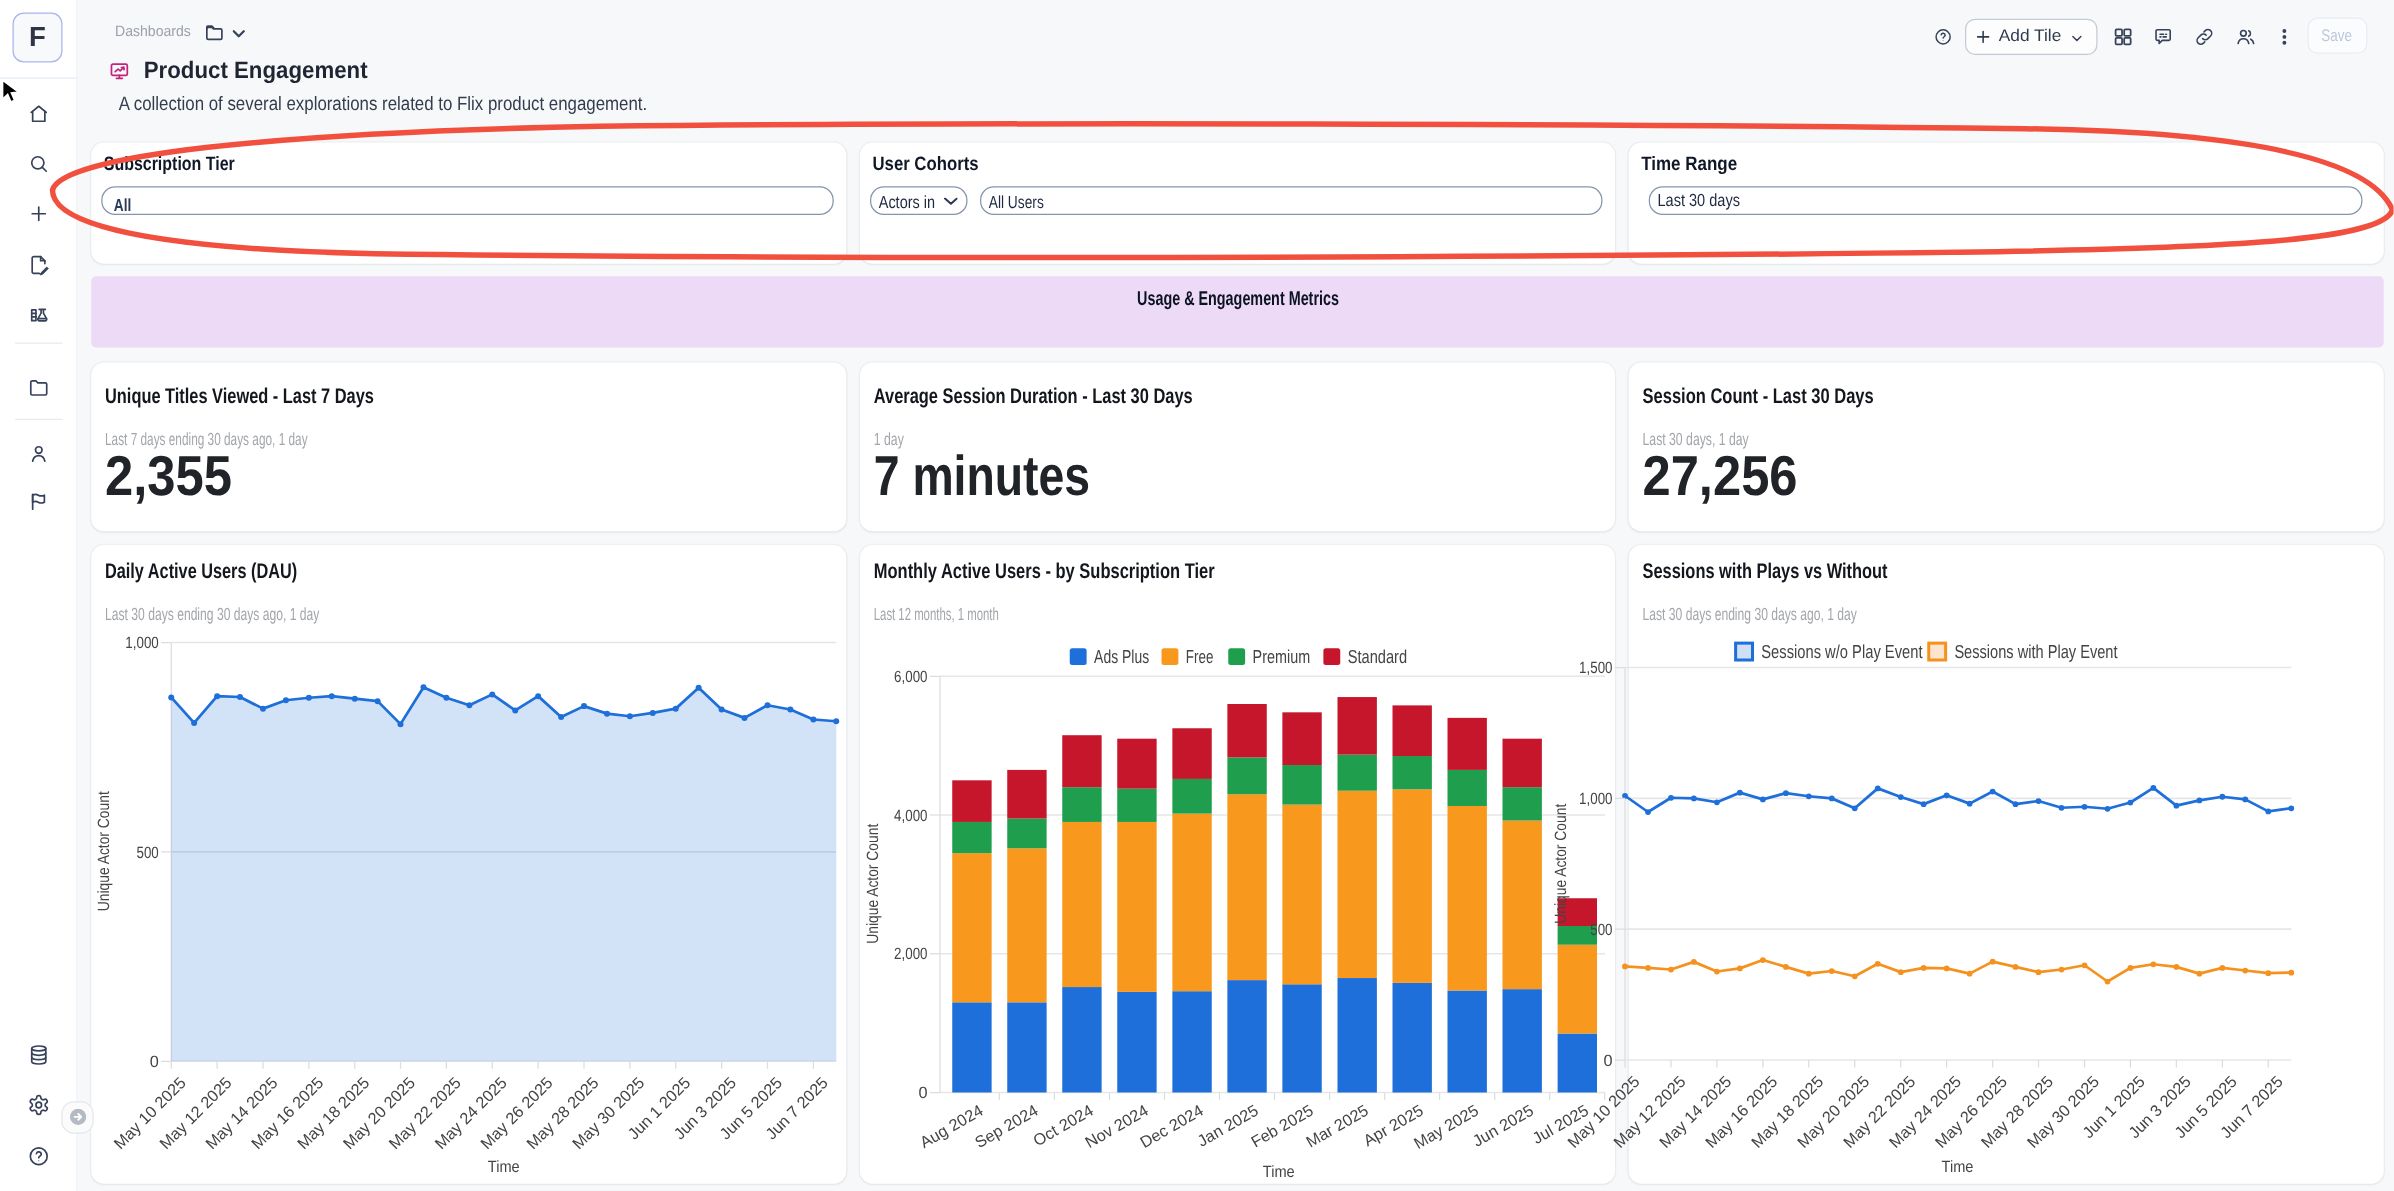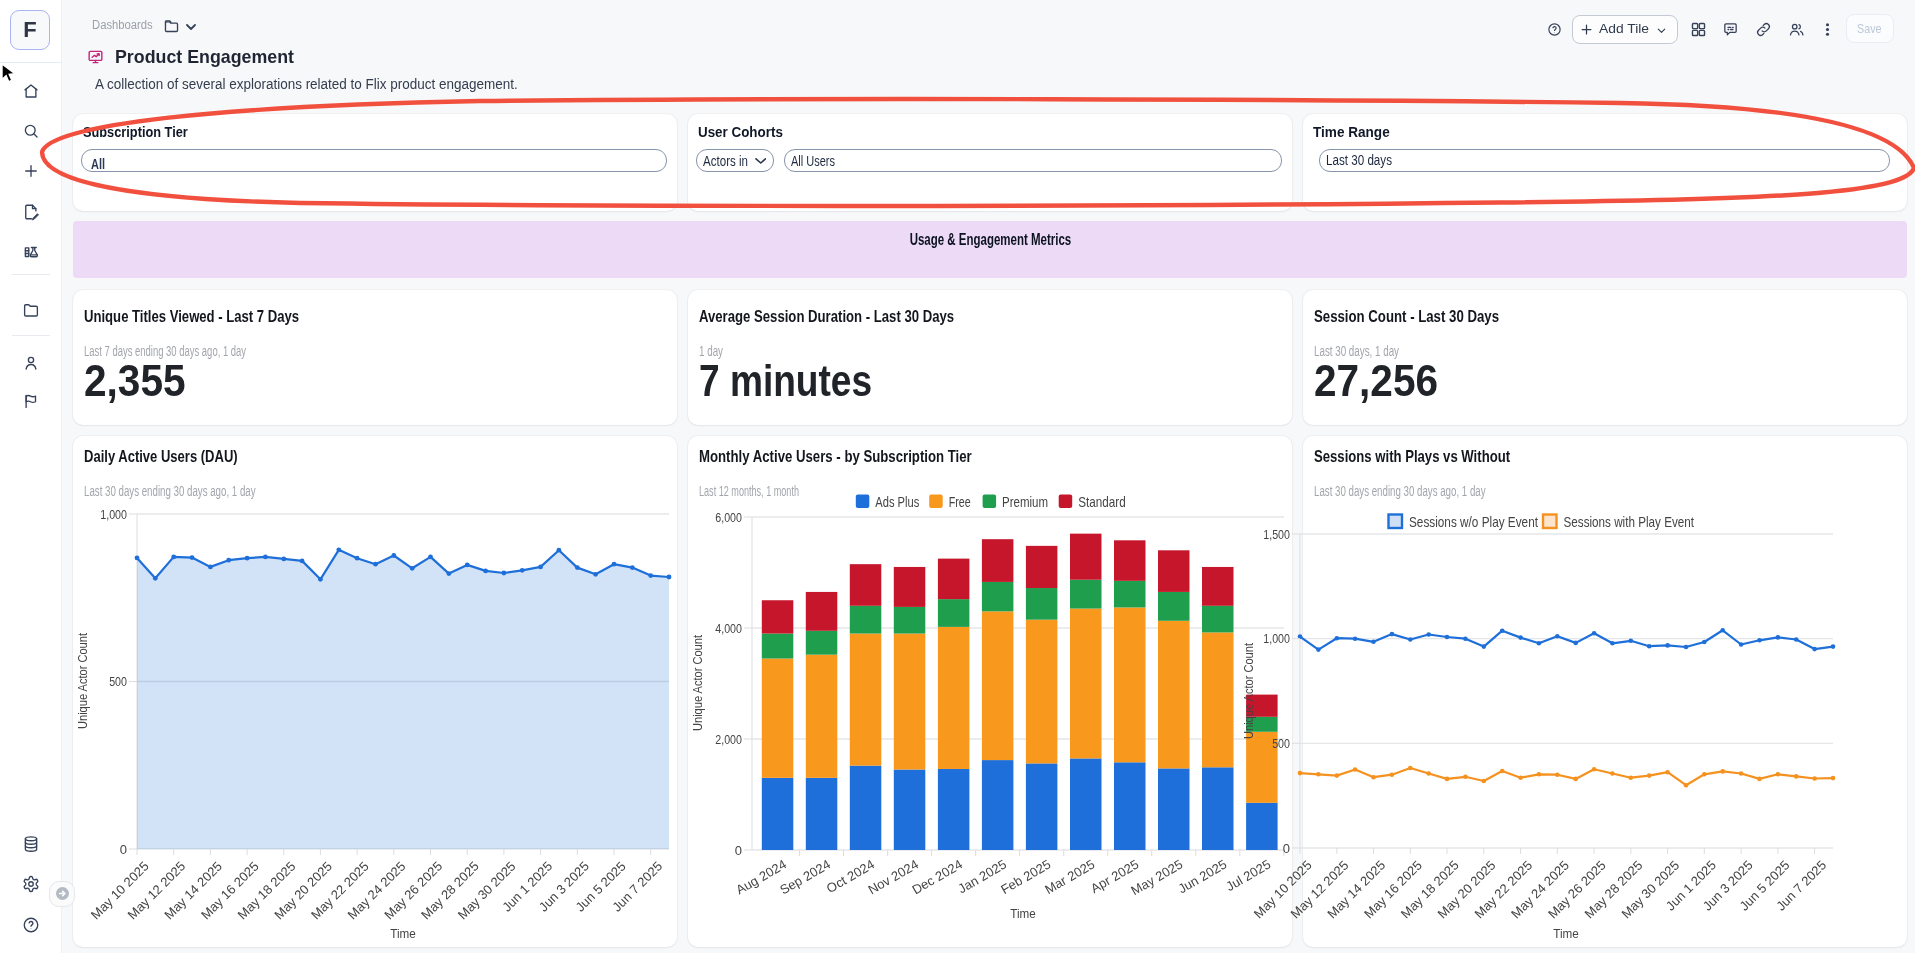--- a/index.html
+++ b/index.html
@@ -233,21 +233,21 @@
 <text x="480.1" y="431.0" font-size="13" fill="#444444" text-anchor="end" textLength="64.3" lengthAdjust="spacingAndGlyphs" transform="rotate(-45 480.1 431.0)">Jun 1 2025</text>
 <text x="516.8" y="431.0" font-size="13" fill="#444444" text-anchor="end" textLength="64.3" lengthAdjust="spacingAndGlyphs" transform="rotate(-45 516.8 431.0)">Jun 3 2025</text>
 <text x="553.5" y="431.0" font-size="13" fill="#444444" text-anchor="end" textLength="64.3" lengthAdjust="spacingAndGlyphs" transform="rotate(-45 553.5 431.0)">Jun 5 2025</text>
 <text x="590.2" y="431.0" font-size="13" fill="#444444" text-anchor="end" textLength="64.3" lengthAdjust="spacingAndGlyphs" transform="rotate(-45 590.2 431.0)">Jun 7 2025</text>
 <text x="330.0" y="501.5" font-size="13" fill="#444444" text-anchor="middle" textLength="25.5" lengthAdjust="spacingAndGlyphs">Time</text>
 <text x="14.0" y="245.0" font-size="13" fill="#444444" text-anchor="middle" textLength="96.0" lengthAdjust="spacingAndGlyphs" transform="rotate(-90 14.0 245.0)">Unique Actor Count</text>
 </svg></div>
 <div class="card" style="left:688px;top:436px;width:604px;height:511px"></div>
 <div style="position:absolute;top:447.9px;font-size:17px;color:#13161c;line-height:1;white-space:nowrap;font-weight:700;left:698.5px;transform:scaleX(0.776);transform-origin:left center">Monthly Active Users - by Subscription Tier</div>
 <div style="position:absolute;top:483.6px;font-size:14px;color:#a2a5ab;line-height:1;white-space:nowrap;left:698.5px;transform:scaleX(0.649);transform-origin:left center">Last 12 months, 1 month</div>
-<div class="abs" style="left:688px;top:416px;width:604px;height:511px"><svg width="604" height="511" viewBox="0 0 604 511" font-family="Liberation Sans, sans-serif">
+<div class="abs" style="left:688px;top:440px;width:604px;height:511px"><svg width="604" height="511" viewBox="0 0 604 511" font-family="Liberation Sans, sans-serif">
 <line x1="64" y1="434.0" x2="596" y2="434.0" stroke="#e5e6e8" stroke-width="1.3"></line>
 <line x1="64" y1="323.0" x2="596" y2="323.0" stroke="#e5e6e8" stroke-width="1.3"></line>
 <line x1="64" y1="212.0" x2="596" y2="212.0" stroke="#e5e6e8" stroke-width="1.3"></line>
 <line x1="64" y1="101.0" x2="596" y2="101.0" stroke="#e5e6e8" stroke-width="1.3"></line>
 
 <line x1="64" y1="101" x2="64" y2="434" stroke="#dcdddf" stroke-width="1"></line>
 <rect x="73.8" y="361.85" width="31.5" height="72.15" fill="#1e6fd9"></rect>
       <rect x="73.8" y="242.53" width="31.5" height="119.33" fill="#f8981d"></rect>
       <rect x="73.8" y="217.55" width="31.5" height="24.98" fill="#1f9e4e"></rect>
       <rect x="73.8" y="184.25" width="31.5" height="33.30" fill="#c5162c"></rect>

